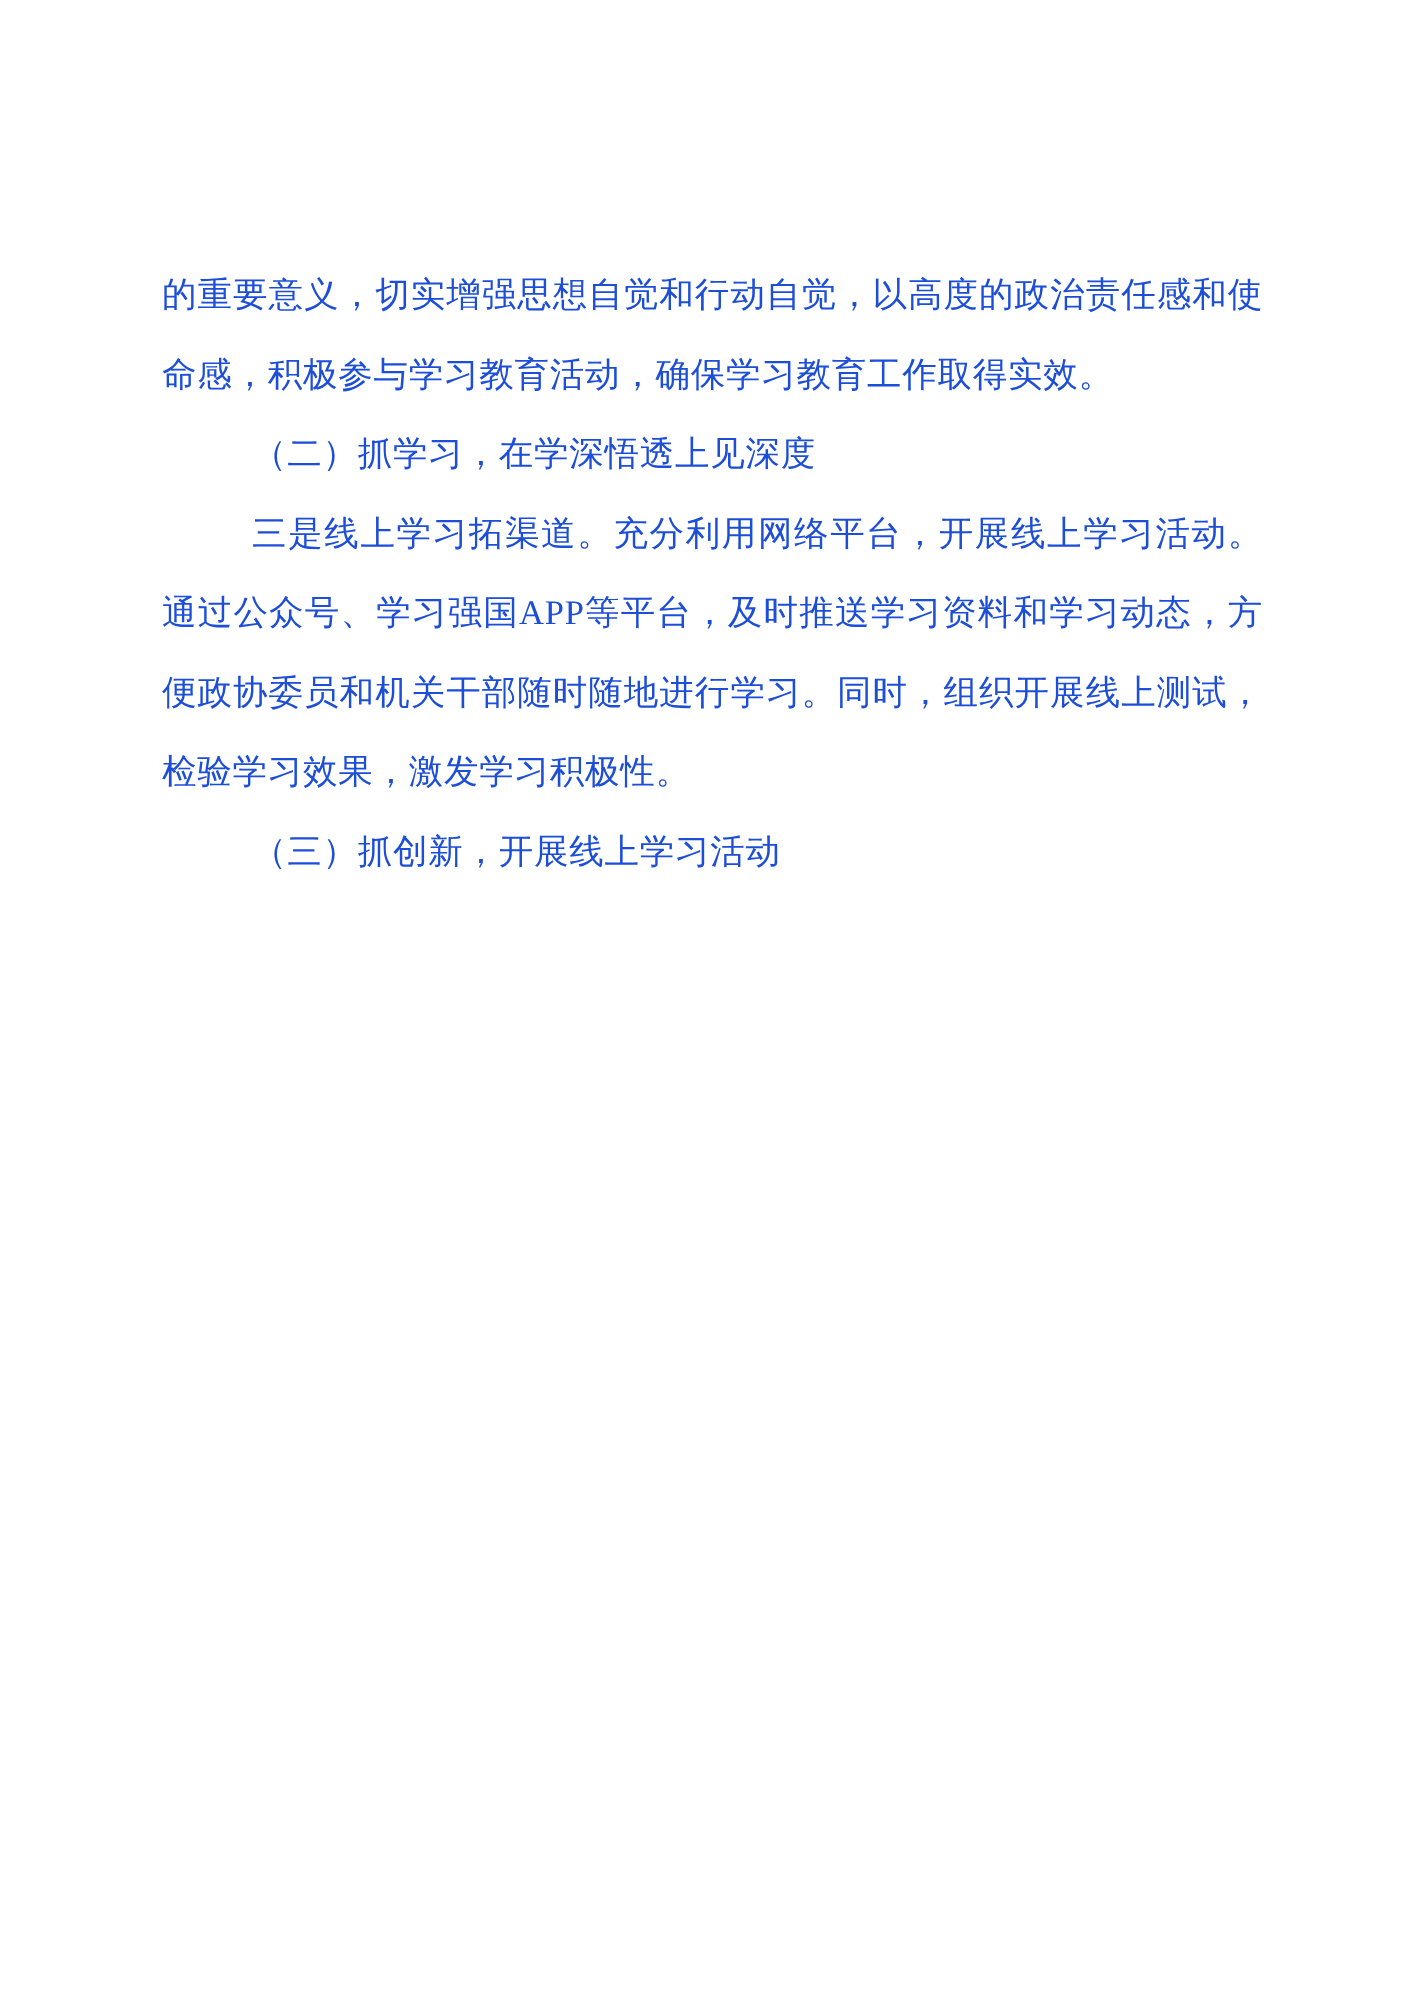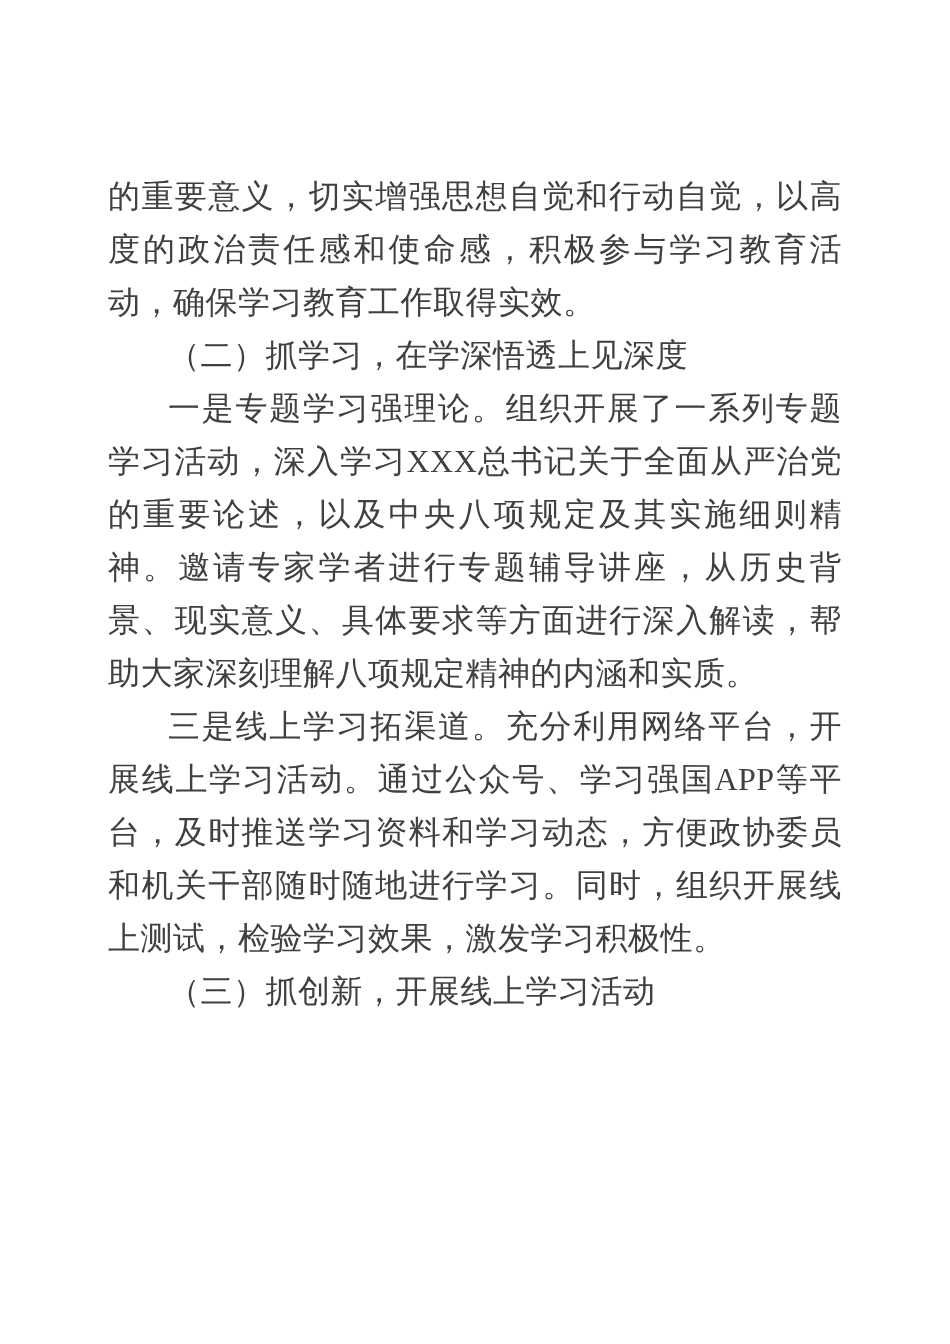--- a/index.html
+++ b/index.html
@@ -11,40 +11,39 @@
     position: relative;
     width: 950px;
     height: 1344px;
     background: #ffffff;
     box-sizing: border-box;
     padding: 170px 108px 80px 108px;
     font-family: "Liberation Serif", "DejaVu Serif", serif;
     overflow: hidden;
   }
   .doc-body {
-    font-size: 32px;
+    font-size: 23px;
     line-height: 53px;
-    color: #404040;
+    color: #1d4ed8;
     text-align: justify;
     text-justify: inter-ideograph;
     letter-spacing: 0.5px;
   }
   .para {
     margin: 0 0 0 0;
     text-indent: 0;
     white-space: pre-wrap;
   }
   .para.indent {
     text-indent: 60px;
   }
 </style>
 </head>
 <body>
 
 <div class="page">
   <div class="doc-body">
     <p class="para">的重要意义，切实增强思想自觉和行动自觉，以高度的政治责任感和使命感，积极参与学习教育活动，确保学习教育工作取得实效。</p>
     <p class="para indent">（二）抓学习，在学深悟透上见深度</p>
-    <p class="para indent">一是专题学习强理论。组织开展了一系列专题学习活动，深入学习XXX总书记关于全面从严治党的重要论述，以及中央八项规定及其实施细则精神。邀请专家学者进行专题辅导讲座，从历史背景、现实意义、具体要求等方面进行深入解读，帮助大家深刻理解八项规定精神的内涵和实质。</p>
     <p class="para indent">三是线上学习拓渠道。充分利用网络平台，开展线上学习活动。通过公众号、学习强国APP等平台，及时推送学习资料和学习动态，方便政协委员和机关干部随时随地进行学习。同时，组织开展线上测试，检验学习效果，激发学习积极性。</p>
     <p class="para indent">（三）抓创新，开展线上学习活动</p>
   </div>
 </div>
 
 </body></html>

